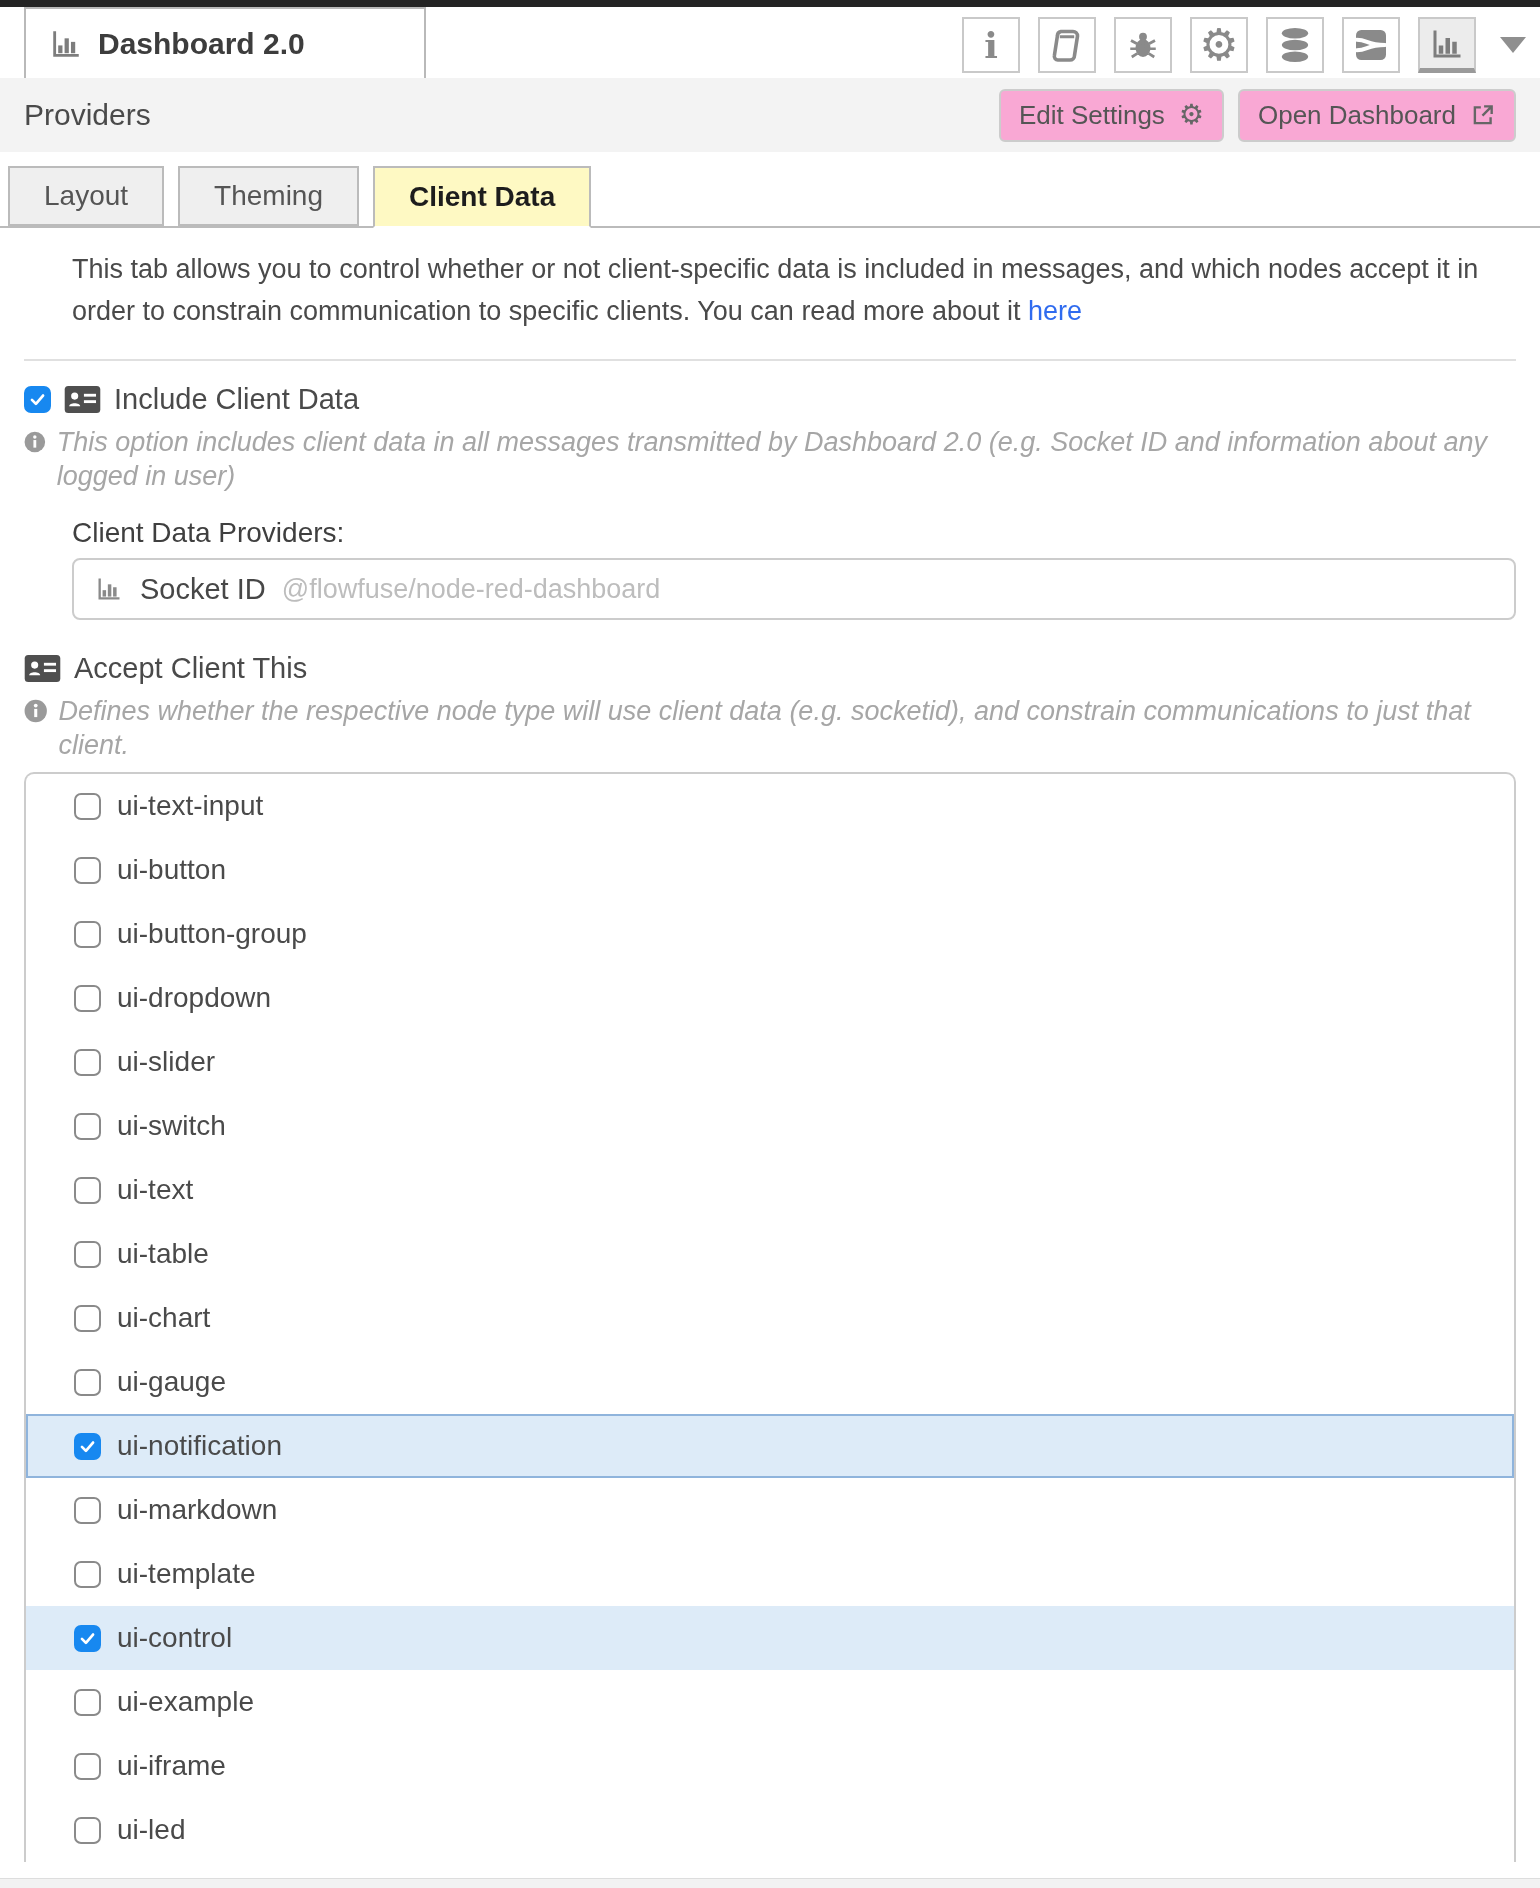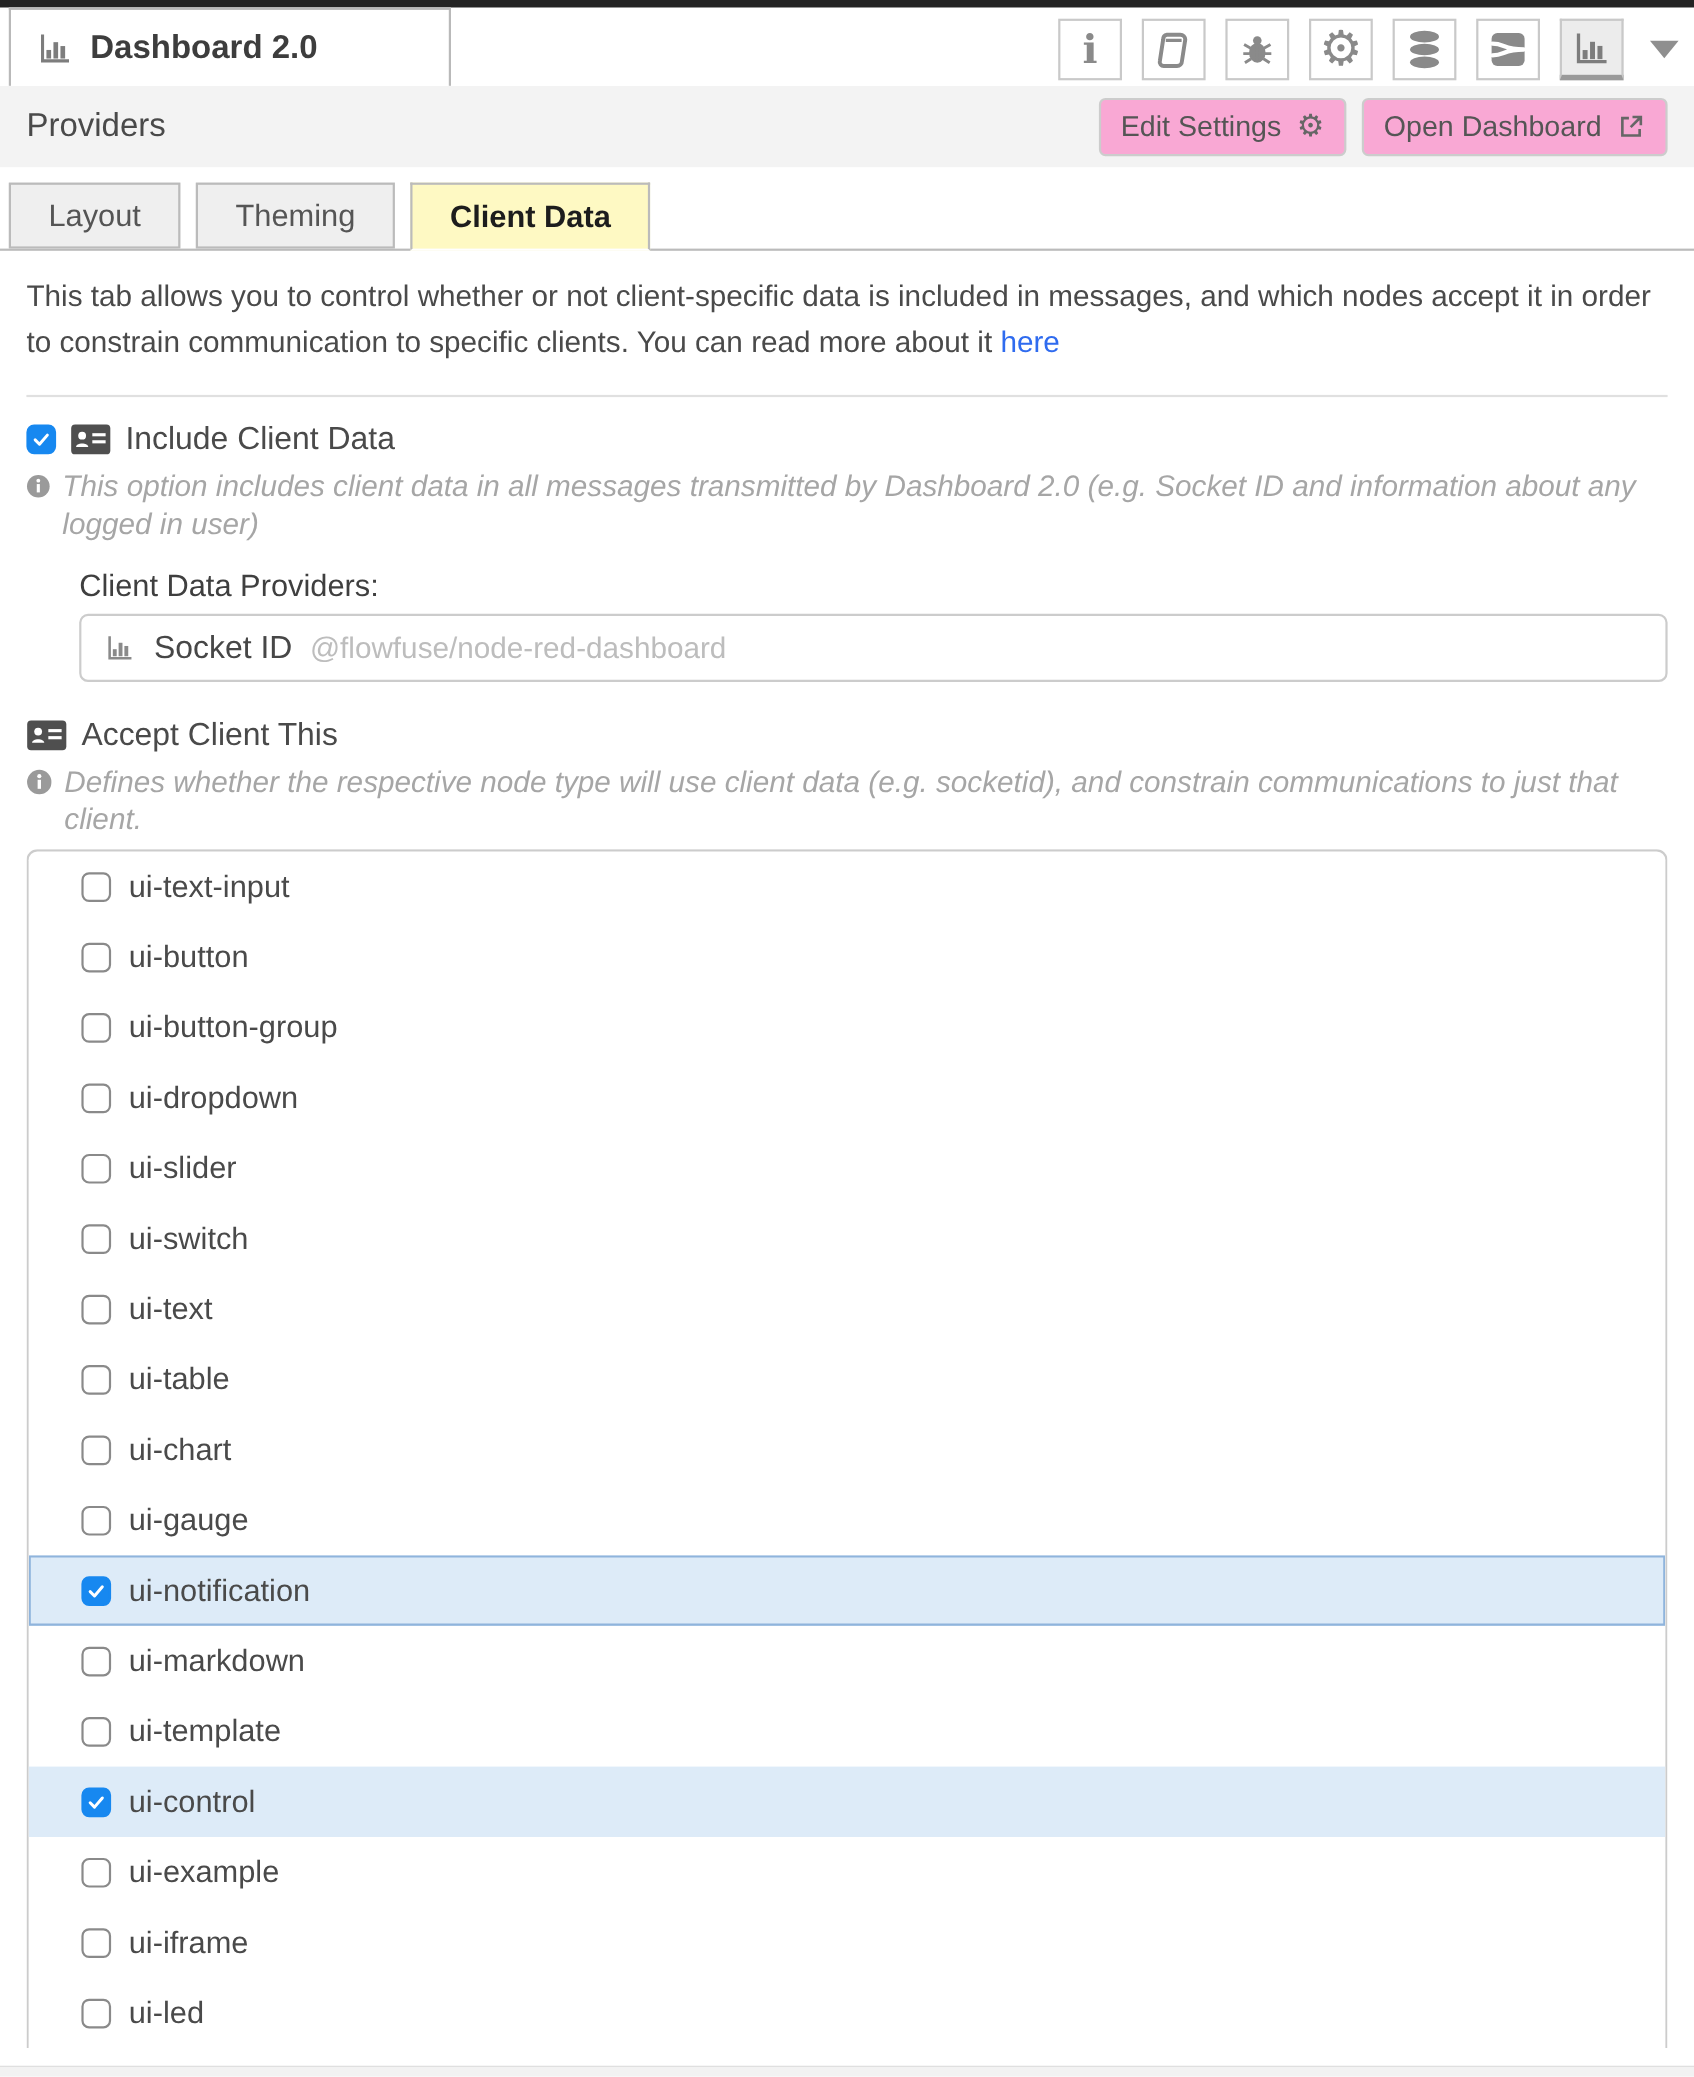--- a/index.html
+++ b/index.html
@@ -6,21 +6,21 @@
   html,body { margin:0; padding:0; }
   body {
     width:1540px; height:1888px; overflow:hidden; position:relative;
     background:#fff; font-family:"Liberation Sans","DejaVu Sans",sans-serif;
     color:#444;
   }
   
   .top-strip { height:7px; background:#242424; }
   .tabbar { position:relative; height:71px; background:#fff; }
   .main-tab {
-    position:absolute; left:8px; top:0; width:402px; height:71px;
+    position:absolute; left:24px; top:0; width:402px; height:71px;
     background:#fff; border:2px solid #b9b9b9; border-bottom:none;
     display:flex; align-items:center; gap:14px; padding-left:22px;
   }
   .main-tab-title { font-size:30px; font-weight:bold; color:#3d3d3d; }
   .toolbar { position:absolute; top:10px; right:14px; display:flex; align-items:center; gap:18px; }
   .tool-btn {
     width:58px; height:56px; background:#fff; border:2px solid #c9c9c9;
     display:flex; align-items:center; justify-content:center; cursor:pointer;
   }
   .tool-btn.active { background:#ececec; border-bottom:5px solid #9a9a9a; }
@@ -47,21 +47,21 @@
     height:60px; background:#efefef; border:2px solid #bbb;
     display:flex; align-items:center; padding:0 34px; margin-right:14px;
     font-size:28px; color:#555; cursor:pointer;
   }
   .tab.active {
     background:#fef9c3; color:#1d1d1d; font-weight:bold;
     border-bottom:2px solid #fff; margin-bottom:-2px; height:62px;
   }
   
   .content { padding:0 24px; }
-  .intro { margin-top:20px; font-size:27px; line-height:42px; color:#4a4a4a; }
+  .intro { margin-top:20px; font-size:27px; line-height:42px; color:#4a4a4a;margin-left:48px; }
   .intro a { text-decoration:none; }
   .divider { border:none; border-top:2px solid #e0e0e0; margin:8px 0 0 0; }
   .section-head { margin-top:22px; display:flex; align-items:center; gap:13px; font-size:29px; color:#4a4a4a; }
   .info-line { margin-top:9px; display:flex; align-items:flex-start; gap:11px; font-size:27px; font-style:italic; color:#a6a6a6; line-height:34px; }
   .providers-label { margin:24px 0 0 48px; font-size:28px; color:#3f3f3f; }
   .provider-box {
     margin:9px 0 0 48px; height:62px; border:2px solid #ccc; border-radius:8px;
     display:flex; align-items:center; gap:16px; padding:0 20px; background:#fff;
   }
   .provider-name { font-size:29px; color:#474747; }

